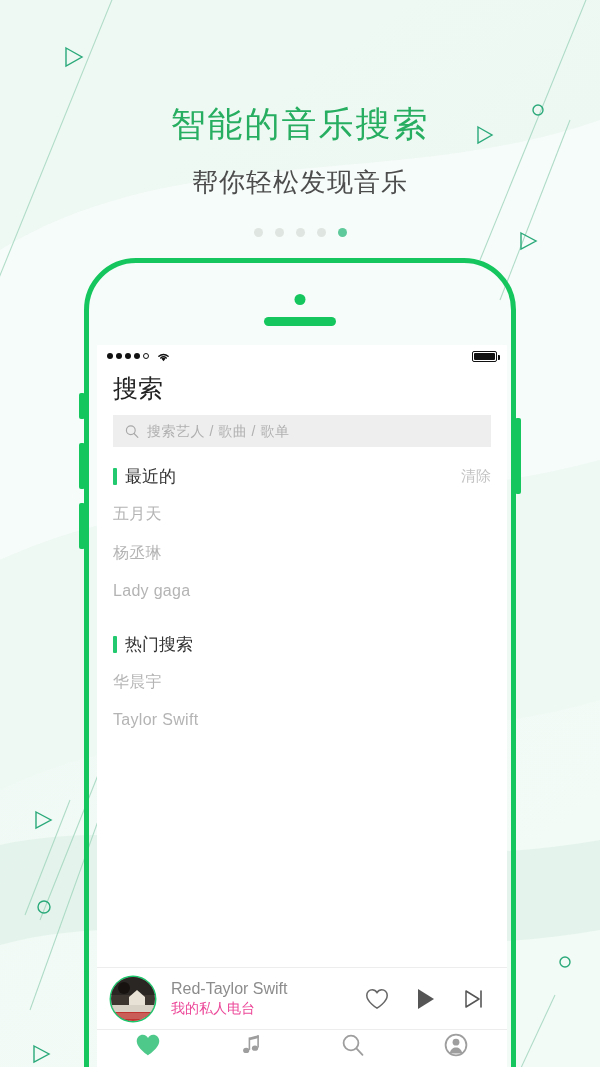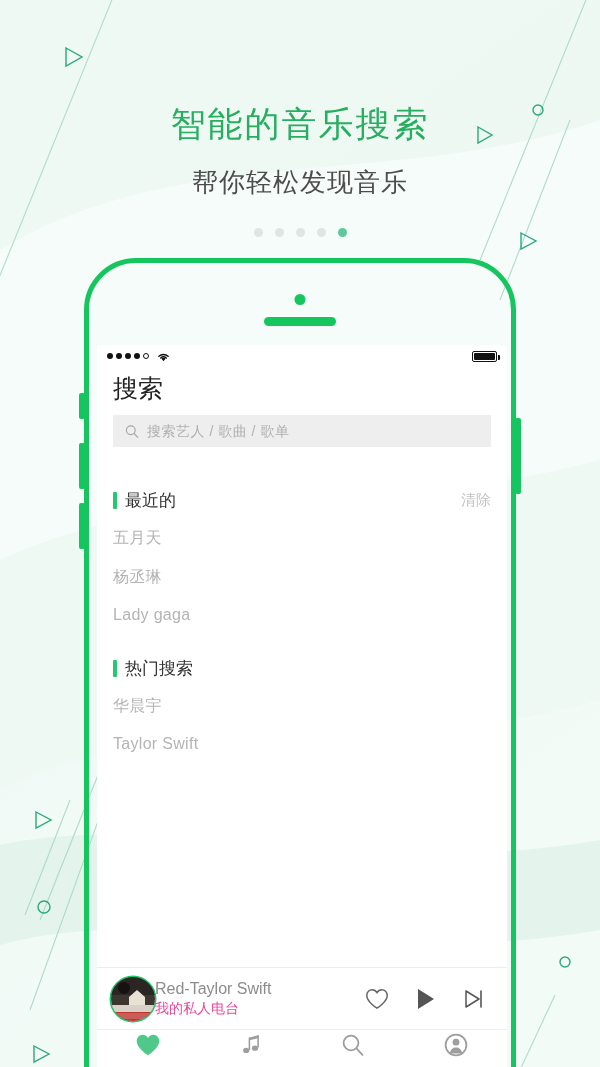--- a/index.html
+++ b/index.html
@@ -175,21 +175,21 @@
     background: transparent;
     font-size: 14px;
     color: #9a9a9a;
     font-family: "Liberation Sans", sans-serif;
     width: 100%;
     letter-spacing: .5px;
   }
   .searchbar input::placeholder { color: #b0b0b0; }
 
   
-  .content { flex: 1; overflow: hidden; padding-top: 16px; margin-top: 24px; }
+  .content { flex: 1; overflow: hidden; padding-top: 16px; }
 
   .section-head {
     display: flex;
     align-items: center;
     padding: 0 16px;
     margin-bottom: 6px;
     height: 26px;
   }
   .accent-bar {
     width: 4px; height: 17px;
@@ -215,21 +215,21 @@
   .section-gap { height: 22px; }
 
   
   .miniplayer {
     flex: none;
     height: 62px;
     border-top: 1px solid #ededed;
     display: flex;
     align-items: center;
     padding: 0 14px;
-    gap: 0;
+    gap: 16px;
     background: #fff;
   }
   .art {
     width: 44px; height: 44px;
     border-radius: 50%;
     overflow: hidden;
     flex: none;
     position: relative;
     box-shadow: 0 0 0 1.5px #19c86a;
   }

